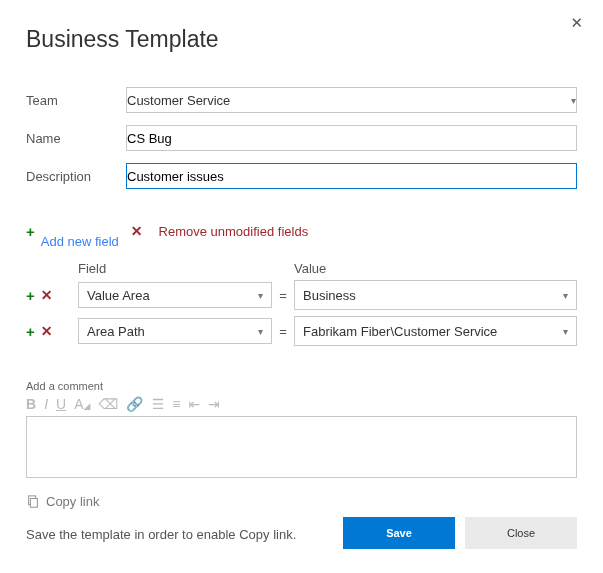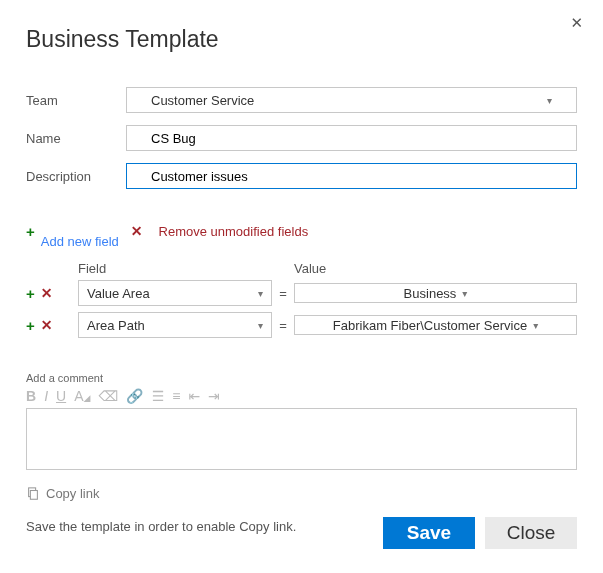--- a/index.html
+++ b/index.html
@@ -35,21 +35,21 @@
   }
   .form-label {
     width: 100px;
     color: #555;
     font-size: 13px;
   }
   .select-box, .text-input {
     flex: 1;
     height: 26px;
     border: 1px solid #c8c8c8;
-    padding: 0 24px;
+    padding: 0 0;
     font-size: 13px;
     font-family: inherit;
     background: #fff;
     display: flex;
     align-items: center;
     justify-content: space-between;
   }
   .text-input { outline: none; }
   .text-input.focused { border: 1px solid #0078d4; }
   .chev { color: #777; font-size: 10px; margin-left: 6px; }
@@ -96,26 +96,26 @@
     padding: 0 8px;
     display: flex;
     align-items: center;
     justify-content: space-between;
     background: #fff;
     font-size: 13px;
   }
   .eq { width: 22px; text-align: center; color: #555; }
   .value-select {
     flex: 1;
-    height: 20px;
+    height: 30px;
     border: 1px solid #c8c8c8;
     padding: 0 8px;
     display: flex;
     align-items: center;
-    justify-content: center;
+    justify-content: space-between;
     background: #fff;
     font-size: 13px;
   }
 
   .comment-block { margin-top: 34px; }
   .comment-label { color: #666; font-size: 11px; margin-bottom: 4px; }
   .toolbar {
     display: flex;
     gap: 8px;
     color: #bbb;
@@ -141,24 +141,24 @@
   .copy-hint { color: #555; font-size: 13px; margin-top: 18px; }
 
   .footer {
     position: absolute;
     bottom: 24px;
     right: 26px;
     display: flex;
     gap: 10px;
   }
   .btn {
-    width: 92px;
+    width: 112px;
     height: 32px;
     border: none;
-    font-size: 19px;
+    font-size: 11px;
     font-family: inherit;
     cursor: pointer;
   }
   .btn-primary { background: #0078d4; color: #fff; font-weight: 600;}
   .btn-default { background: #eaeaea; color: #333; }
 
   svg.ico { width: 14px; height: 14px; }
 </style>
 </head>
 <body>

